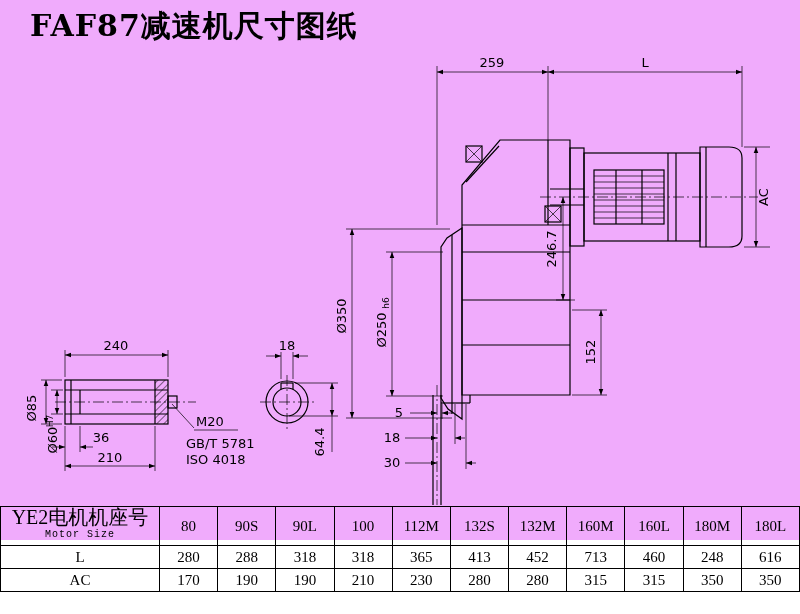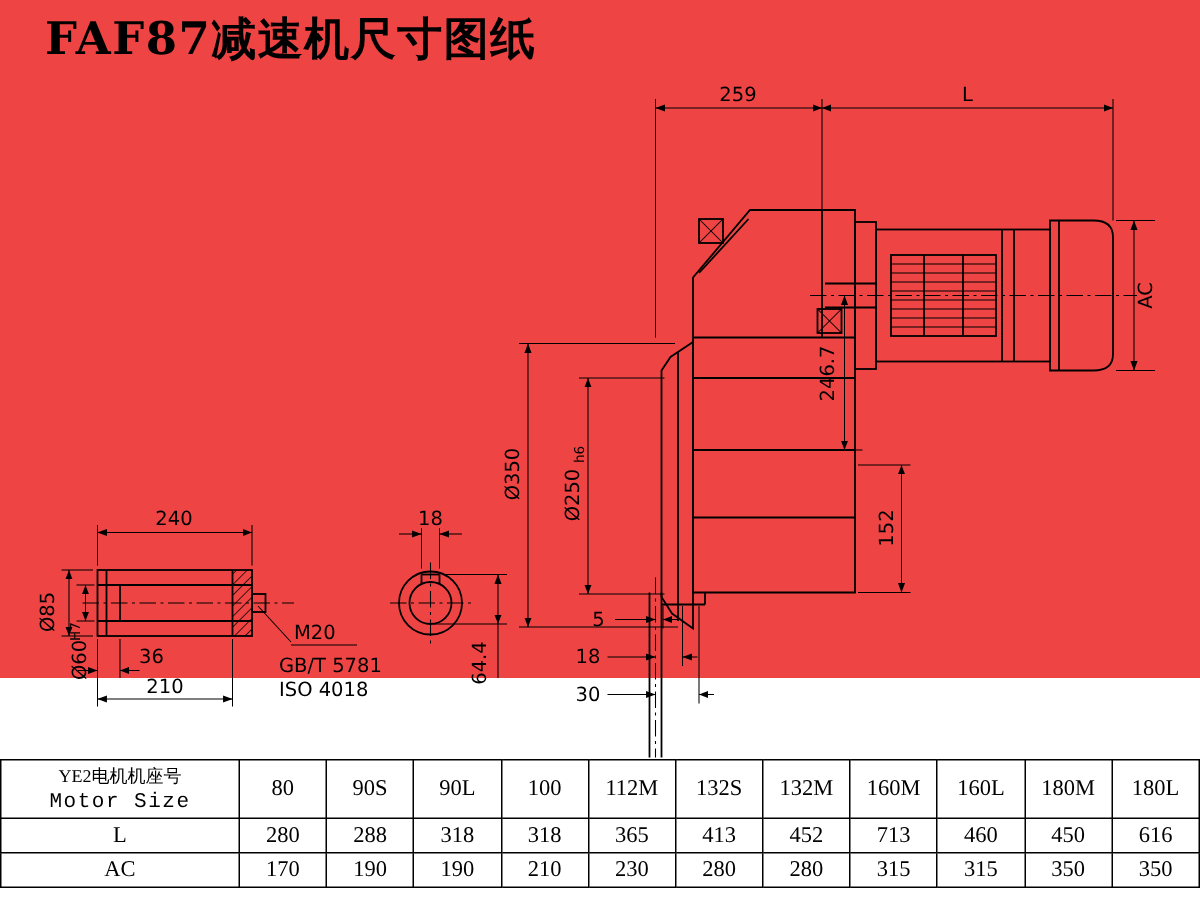--- a/index.html
+++ b/index.html
@@ -1,38 +1,38 @@
 <!DOCTYPE html>
 <html><head>
 <meta charset="utf-8">
 <style>
   html,body{margin:0;padding:0;background:#fff;}
   body{width:800px;height:614px;position:relative;overflow:hidden;
        font-family:"Liberation Sans",sans-serif;}
-  .page{position:absolute;inset:0;width:800px;height:452px;background:#ef4444;}
+  .page{position:absolute;inset:0;width:800px;height:540px;background:#f0abfc;}
   .title{position:absolute;left:30px;top:6px;font-family:"DejaVu Serif","Liberation Serif",serif;
          font-weight:bold;font-size:30px;color:#000;letter-spacing:1px;white-space:nowrap;}
   .logo{position:absolute;left:35px;top:76px;width:172px;height:46px;border:6px solid #2a0f05;
         background:#fff;display:flex;align-items:center;justify-content:center;}
   .logo span{font-family:"Liberation Serif","DejaVu Serif",serif;font-weight:bold;
              font-size:37px;color:#2121c2;letter-spacing:1px;line-height:1;}
   svg.drawing{position:absolute;left:0;top:0;}
   .ln{stroke:#000;stroke-width:1.2;fill:none;}
   .tn{stroke:#000;stroke-width:.7;fill:none;}
   .cl{stroke:#000;stroke-width:.7;fill:none;stroke-dasharray:11 3 2 3;}
   .dt{font:13px "DejaVu Sans",sans-serif;fill:#000;}
   .dts{font:9px "DejaVu Sans",sans-serif;fill:#000;}
   table.size-table{position:absolute;left:0;top:506px;width:800px;border-collapse:collapse;
         table-layout:fixed;font-family:"Liberation Serif","DejaVu Serif",serif;}
   .size-table td{border:1px solid #000;text-align:center;vertical-align:middle;font-size:15px;
         color:#000;height:22px;padding:0;overflow:hidden;white-space:nowrap;}
   .size-table tr.hd td{height:38px;}
   .size-table td.lab{width:158px;}
-  .hcell div{line-height:18px;font-size:12px;}
-  .hcell .ms{letter-spacing:1px;font-family:"Liberation Mono","DejaVu Sans Mono",monospace;font-size:14px;}
+  .hcell div{line-height:18px;font-size:20px;}
+  .hcell .ms{letter-spacing:1px;font-family:"Liberation Mono","DejaVu Sans Mono",monospace;font-size:10px;}
 </style>
 </head>
 <body>
 
 <div class="page">
 
   <div class="title">FAF87减速机尺寸图纸</div>
 
 
   <svg class="drawing" width="800" height="506" viewBox="0 0 800 506">
@@ -232,21 +232,21 @@
       <td class="lab">L</td>
       <td>280</td>
       <td>288</td>
       <td>318</td>
       <td>318</td>
       <td>365</td>
       <td>413</td>
       <td>452</td>
       <td>713</td>
       <td>460</td>
-      <td>450</td>
+      <td>248</td>
       <td>616</td>
     </tr>
     <tr>
       <td class="lab">AC</td>
       <td>170</td>
       <td>190</td>
       <td>190</td>
       <td>210</td>
       <td>230</td>
       <td>280</td>

